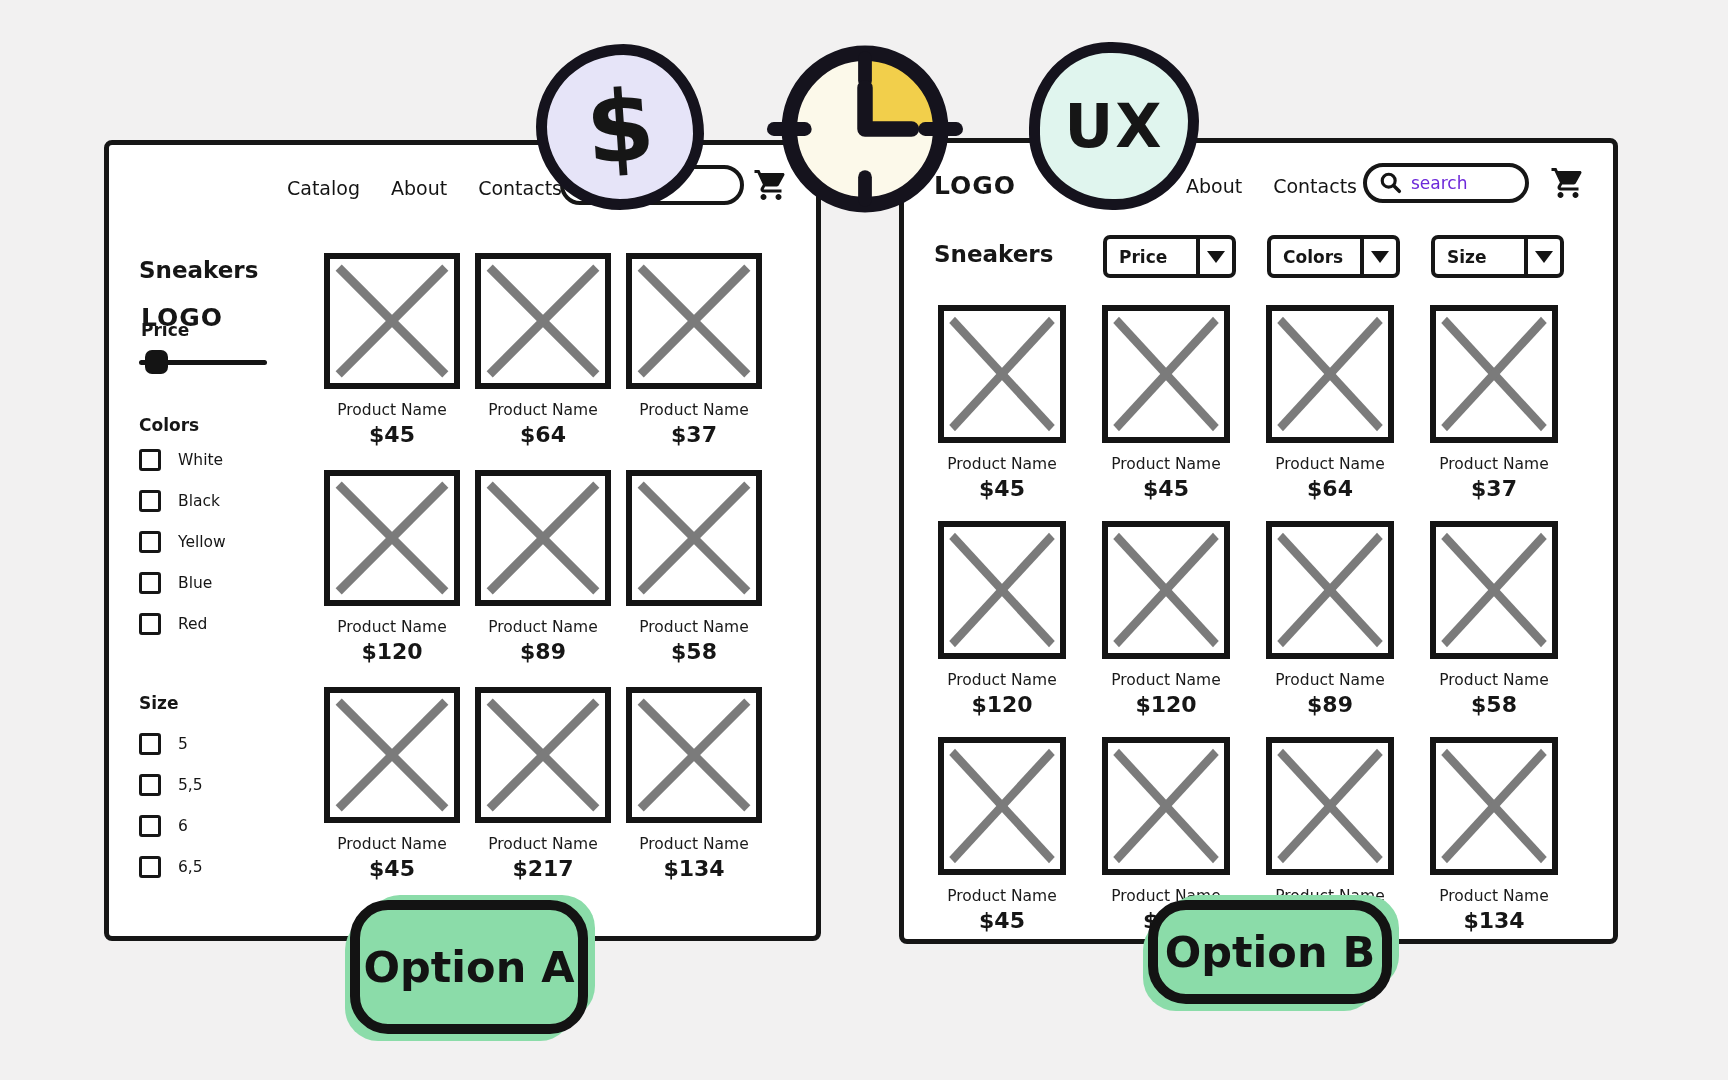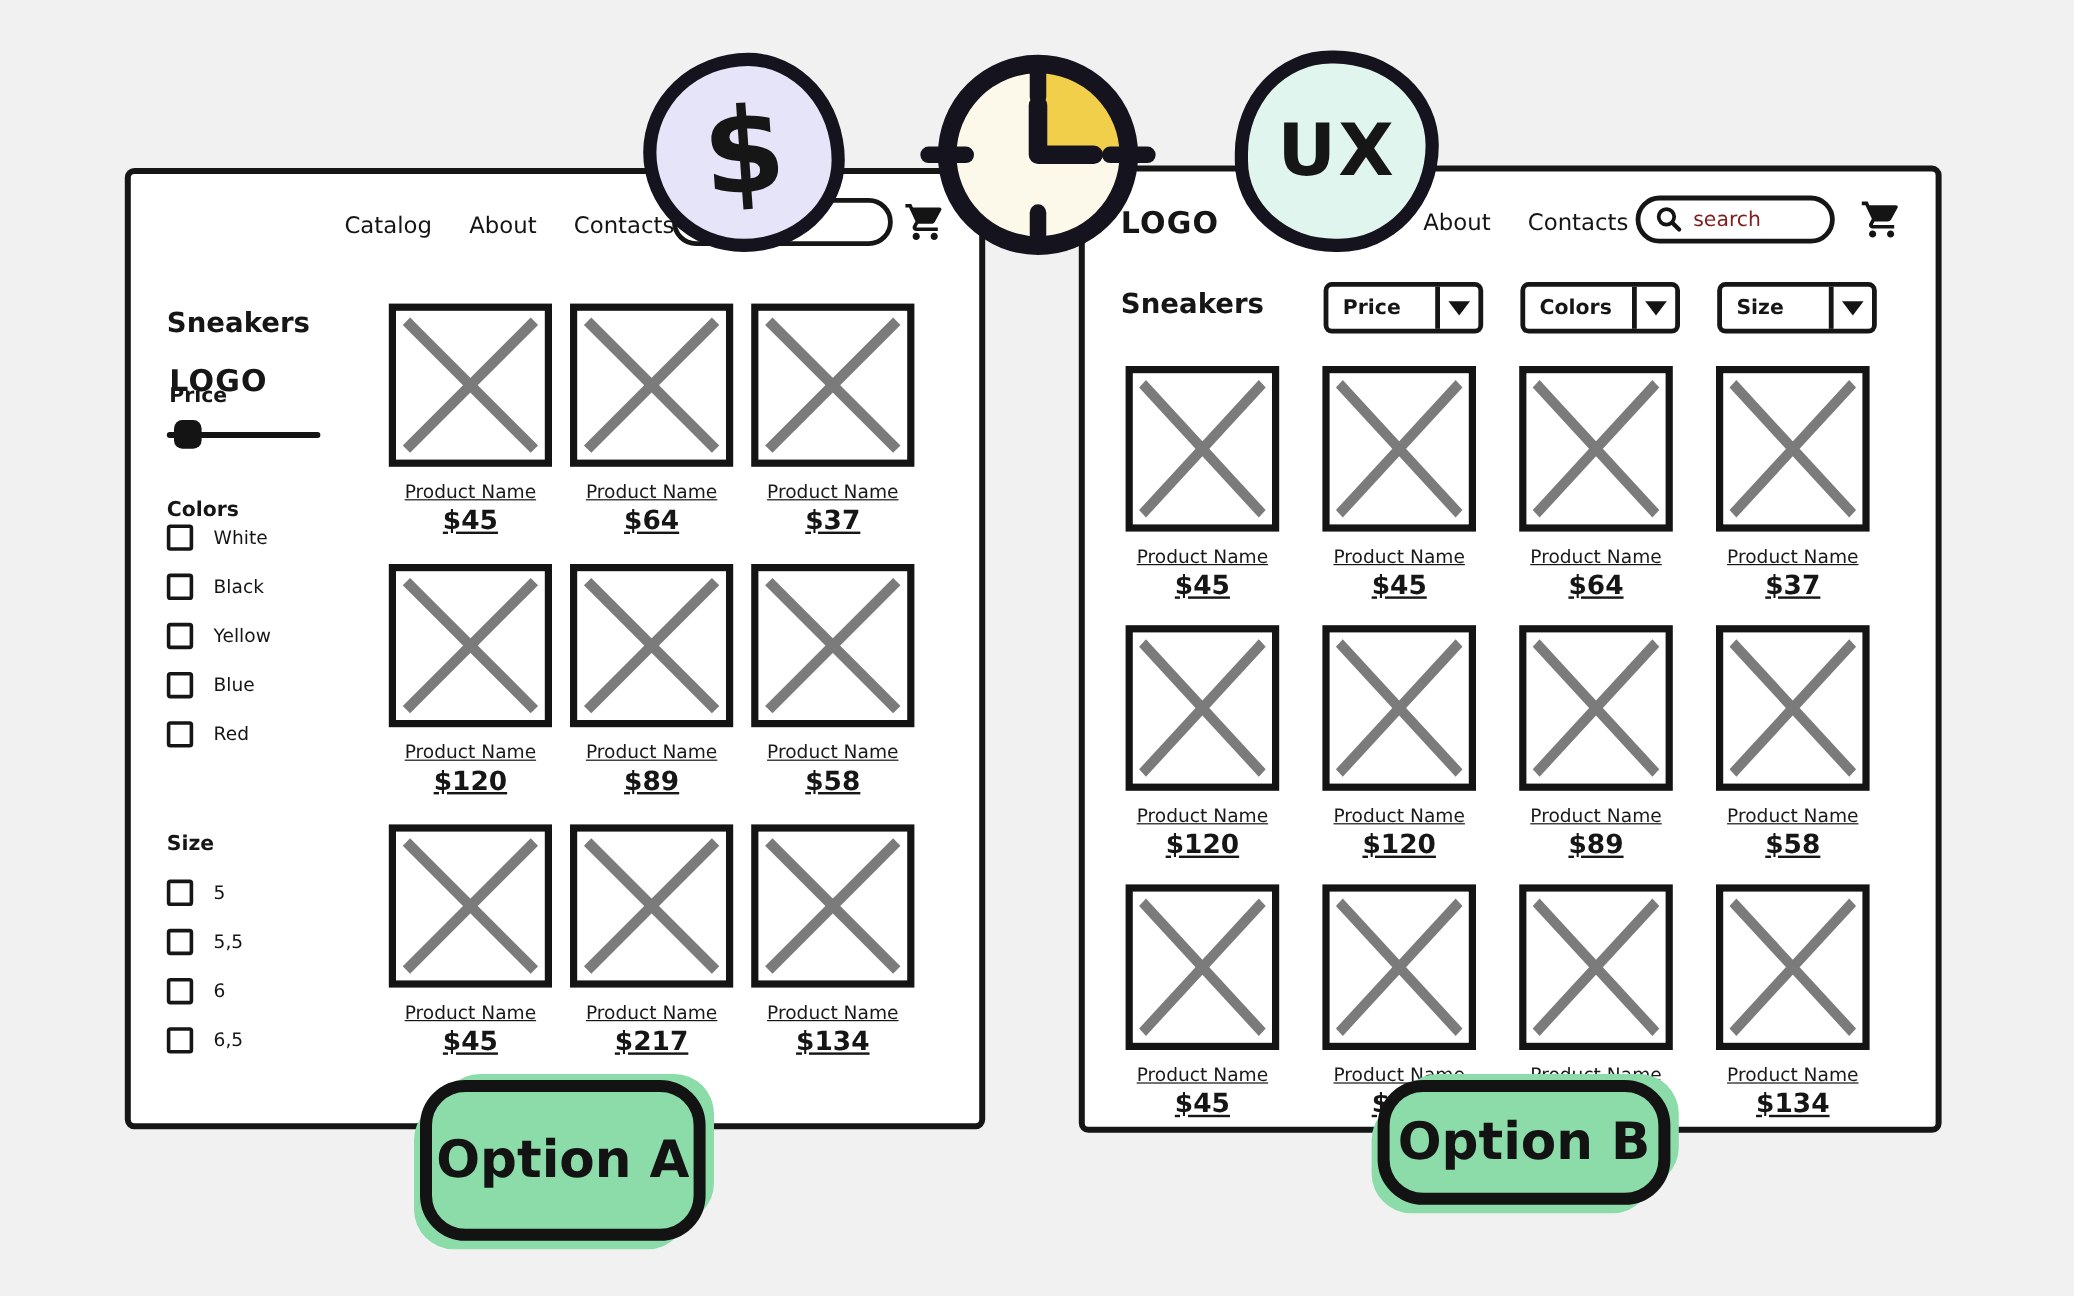--- a/index.html
+++ b/index.html
@@ -10,41 +10,41 @@
   .panel { position:absolute; background:#ffffff; border:5px solid #161616; border-radius:8px; z-index:10; }
   .panel-a { left:104px; top:140px; width:717px; height:801px; }
   .panel-b { left:899px; top:138px; width:719px; height:806px; }
 
   .logo { position:absolute; font-size:25px; font-weight:800; letter-spacing:1px; }
   .nav  { position:absolute; display:flex; gap:21px; }
   .nav-item { font-size:19px; color:#141414; cursor:pointer; white-space:nowrap;margin-left:10px; }
 
   .search-pill { position:absolute; height:40px; background:#fff; border:4px solid #161616;
                  border-radius:22px; display:flex; align-items:center; padding:0 12px; gap:8px; }
-  .search-placeholder { font-size:17px; color:#7f1d1d; }
+  .search-placeholder { font-size:17px; color:#6d28d9; }
   .icon { display:inline-block; line-height:0; }
 
   .cart { position:absolute; width:36px; height:36px; }
 
   .section-title { position:absolute; font-size:23px; font-weight:800; }
   .filter-label  { position:absolute; font-size:17px; font-weight:700; }
 
   
   .slider { position:absolute; width:128px; height:24px; }
   .slider-track { position:absolute; top:10px; left:0; width:100%; height:5px; background:#141414; border-radius:3px; }
   .slider-knob  { position:absolute; top:0; left:6px; width:23px; height:24px; background:#141414; border-radius:7px; }
 
   
   .checklist { position:absolute; display:flex; flex-direction:column; gap:19px; }
   .check-row { display:flex; align-items:center; gap:17px; height:22px; }
   .checkbox  { width:22px; height:22px; border:3px solid #161616; border-radius:3px; background:#fff; flex:0 0 auto; }
   .check-label { font-size:15.5px; }
 
   
-  .grid { position:absolute; display:grid;text-decoration:underline; }
+  .grid { position:absolute; display:grid; }
   .grid-a { left:215px; top:108px; grid-template-columns:repeat(3,136px); column-gap:15px; row-gap:24px; }
   .grid-b { left:34px;  top:162px; grid-template-columns:repeat(4,128px); column-gap:36px; row-gap:21px; }
   .card { text-align:center; }
   .ph-img { width:100%; border:6px solid #141414; background:#fff; }
   .grid-a .ph-img { height:136px; }
   .grid-b .ph-img { height:138px; }
   .ph-img svg { width:100%; height:100%; display:block; }
   .p-name  { margin-top:12px; font-size:15.5px; line-height:19px; color:#1a1a1a; }
   .p-price { margin-top:4px; font-size:22px; line-height:22px; font-weight:700; }
 
@@ -104,21 +104,21 @@
 
     <div class="section-title" style="left:30px; top:112px;">Sneakers</div>
 
     <div class="filter-label" style="left:32px; top:175px;">Price</div>
     <div class="slider" style="left:30px; top:205px;">
       <div class="slider-track"></div>
       <div class="slider-knob"></div>
     </div>
 
     <div class="filter-label" style="left:30px; top:270px;">Colors</div>
-    <div class="checklist" style="left:30px; top:292px;">
+    <div class="checklist" style="left:30px; top:304px;">
         <div class="check-row">
           <span class="checkbox"></span>
           <span class="check-label">White</span>
         </div>
         <div class="check-row">
           <span class="checkbox"></span>
           <span class="check-label">Black</span>
         </div>
         <div class="check-row">
           <span class="checkbox"></span>

